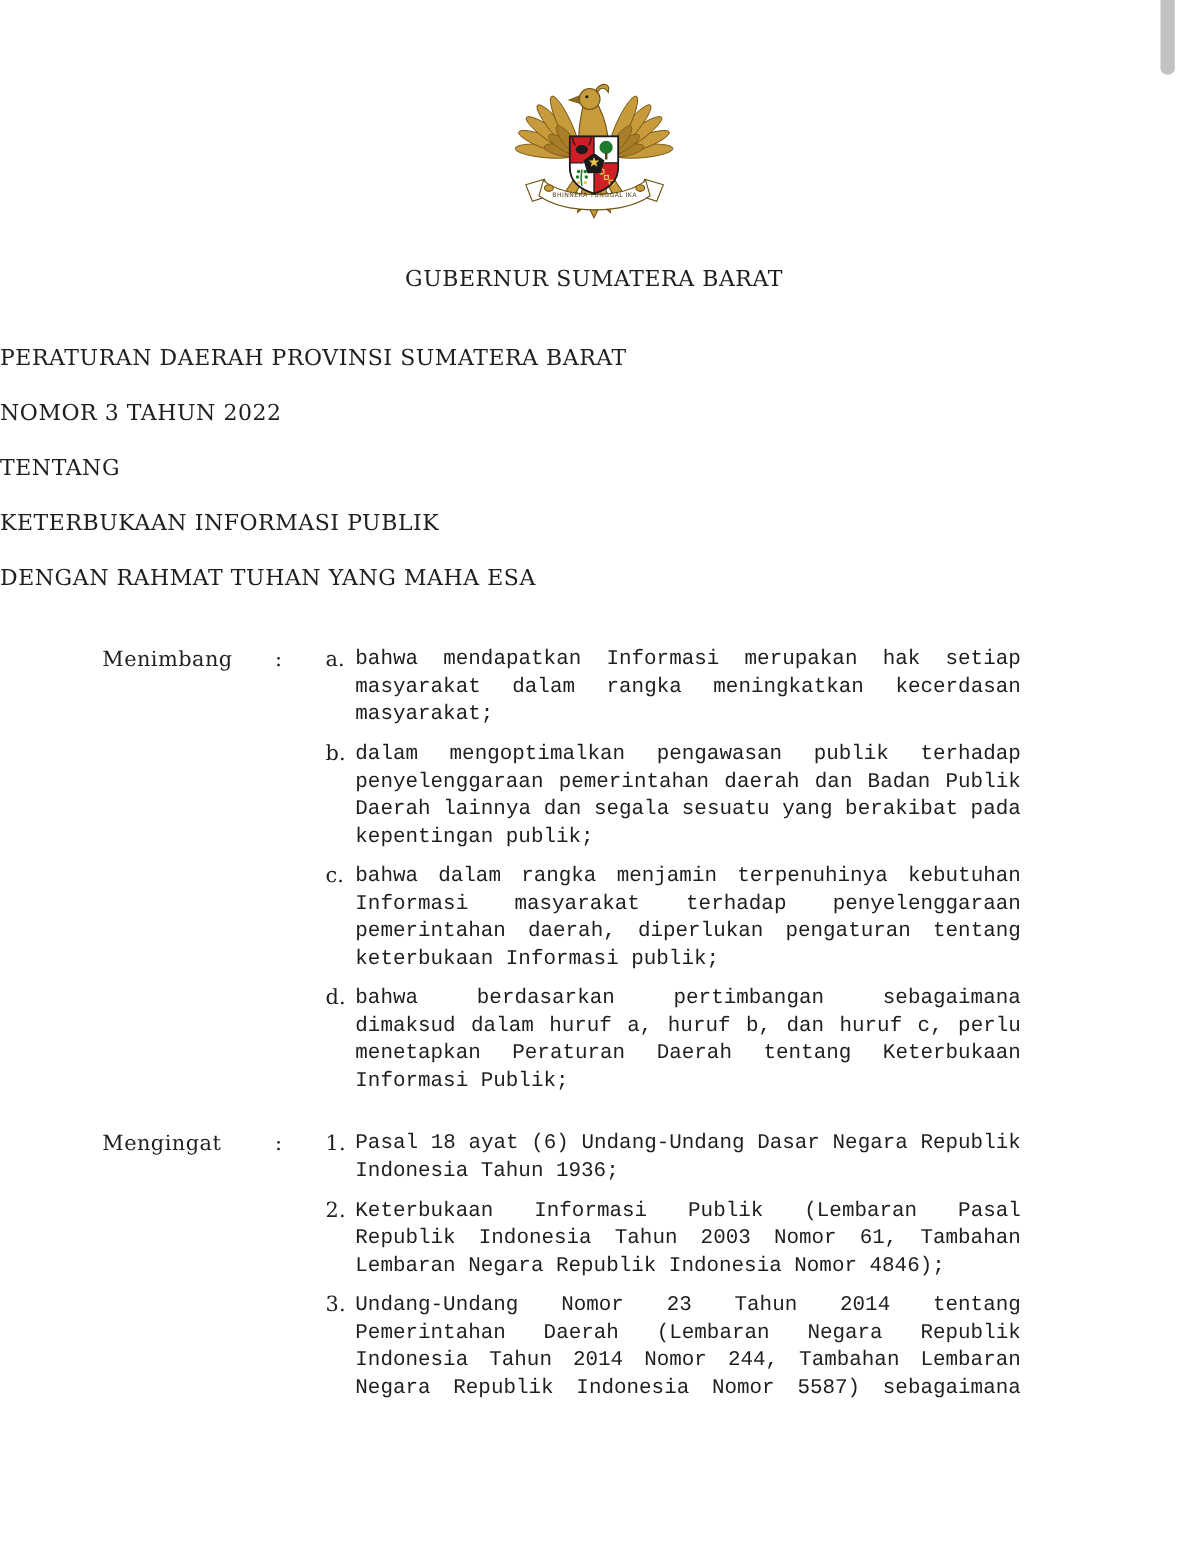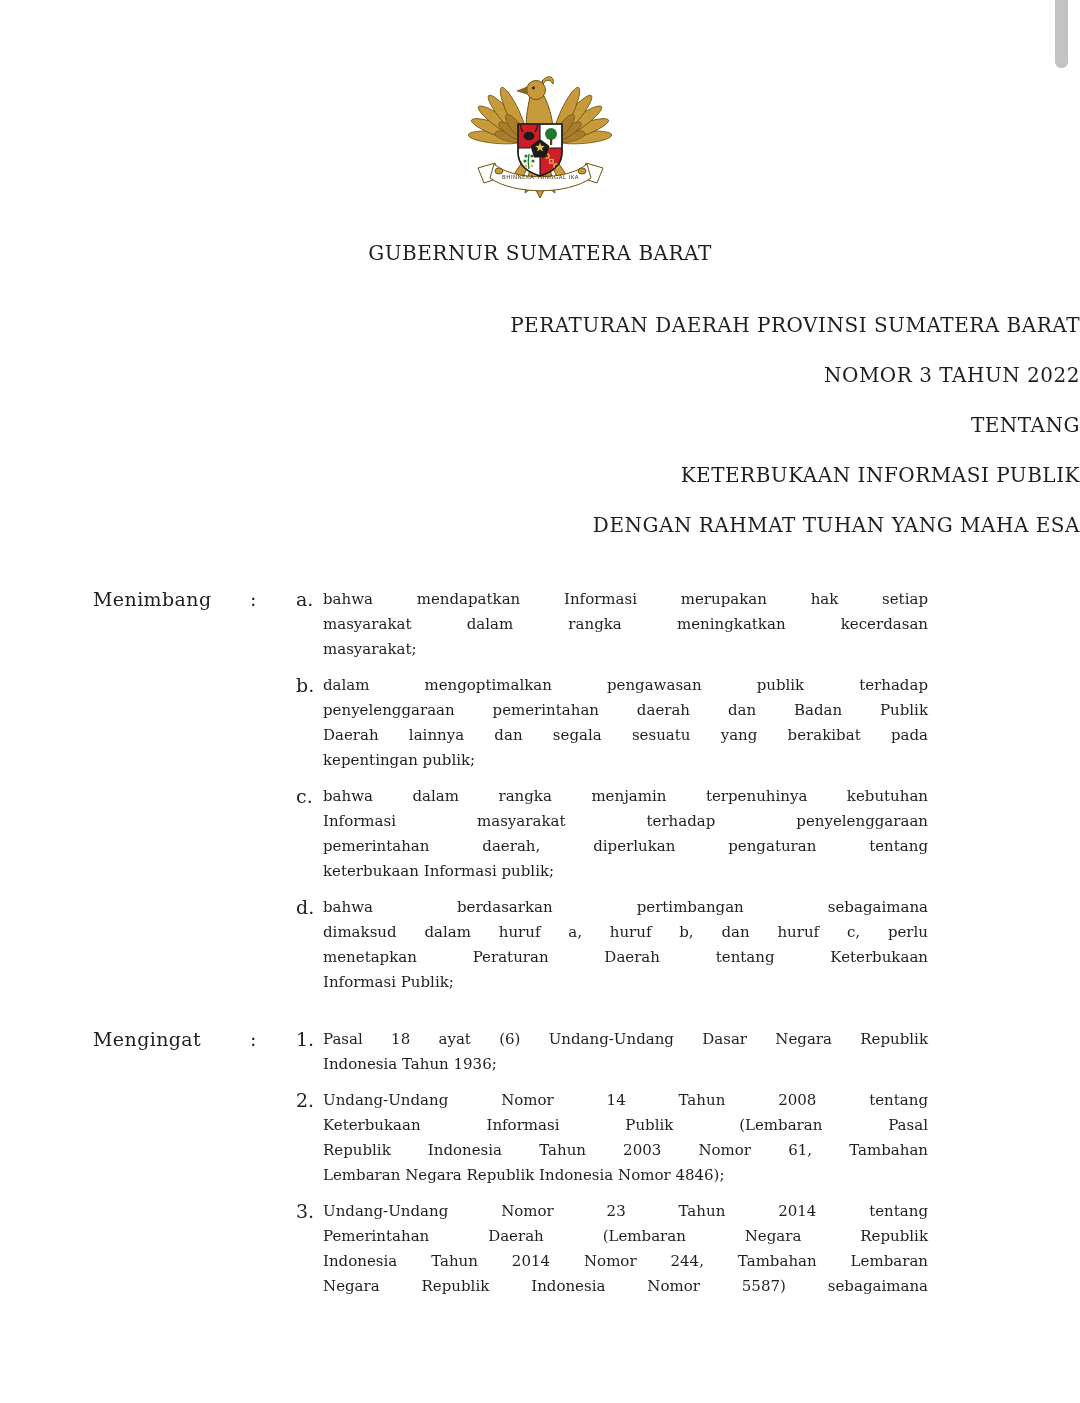--- a/index.html
+++ b/index.html
@@ -35,32 +35,32 @@
   .g-star{fill:#e8c34f;}
   .g-chain{fill:none;stroke:#e8c34f;stroke-width:1.2;}
   .banner-text{fill:#4a3a18;font-family:"DejaVu Sans",sans-serif;font-size:5.6px;letter-spacing:.4px;}
   .shield-border{fill:none;stroke:var(--emblem-black);stroke-width:1.6;}
 
   .institution{
     margin-top:37px;text-align:center;font-size:20px;line-height:22px;letter-spacing:.5px;
   }
   .title-block{margin-top:50px;}
   .title-line{
-    text-align:right;font-size:20px;line-height:22px;letter-spacing:.5px;margin-bottom:28px;padding-left:28px;
+    text-align:left;font-size:20px;line-height:22px;letter-spacing:.5px;margin-bottom:28px;
   }
   .sections{margin-top:51px;}
   .section{display:flex;align-items:flex-start;padding-left:93px;}
   .section + .section{margin-top:32px;}
   .section-label{width:157px;flex:0 0 157px;font-size:19px;line-height:25px;letter-spacing:.4px;}
   .section-colon{width:46px;flex:0 0 46px;font-size:19px;line-height:25px;}
   .section-items{width:632px;flex:0 0 632px;}
   .list-item{display:flex;align-items:flex-start;margin-bottom:11px;}
   .list-item:last-child{margin-bottom:0;}
   .item-marker{width:27px;flex:0 0 27px;font-size:19px;line-height:25px;}
-  .item-lines{width:605px;flex:0 0 605px;font-size:15px;line-height:25px;}
+  .item-lines{width:605px;flex:0 0 605px;font-size:19px;line-height:25px;font-family:Liberation Mono, monospace;}
   .tline{text-align:justify;text-align-last:justify;}
   .tline-last{text-align-last:left;}
 </style>
 </head>
 <body>
 
 <div class="page">
 
   <div class="scroll-thumb"></div>
 
@@ -196,21 +196,20 @@
         <div class="list-item">
           <div class="item-marker">1.</div>
           <div class="item-lines">
               <div class="tline">Pasal 18 ayat (6) Undang-Undang Dasar Negara Republik</div>
               <div class="tline tline-last">Indonesia Tahun 1936;</div>
             </div>
         </div>
         <div class="list-item">
           <div class="item-marker">2.</div>
           <div class="item-lines">
-              <div class="tline">Undang-Undang Nomor 14 Tahun 2008 tentang</div>
               <div class="tline">Keterbukaan Informasi Publik (Lembaran Pasal</div>
               <div class="tline">Republik Indonesia Tahun 2003 Nomor 61, Tambahan</div>
               <div class="tline tline-last">Lembaran Negara Republik Indonesia Nomor 4846);</div>
             </div>
         </div>
         <div class="list-item">
           <div class="item-marker">3.</div>
           <div class="item-lines">
               <div class="tline">Undang-Undang Nomor 23 Tahun 2014 tentang</div>
               <div class="tline">Pemerintahan Daerah (Lembaran Negara Republik</div>

